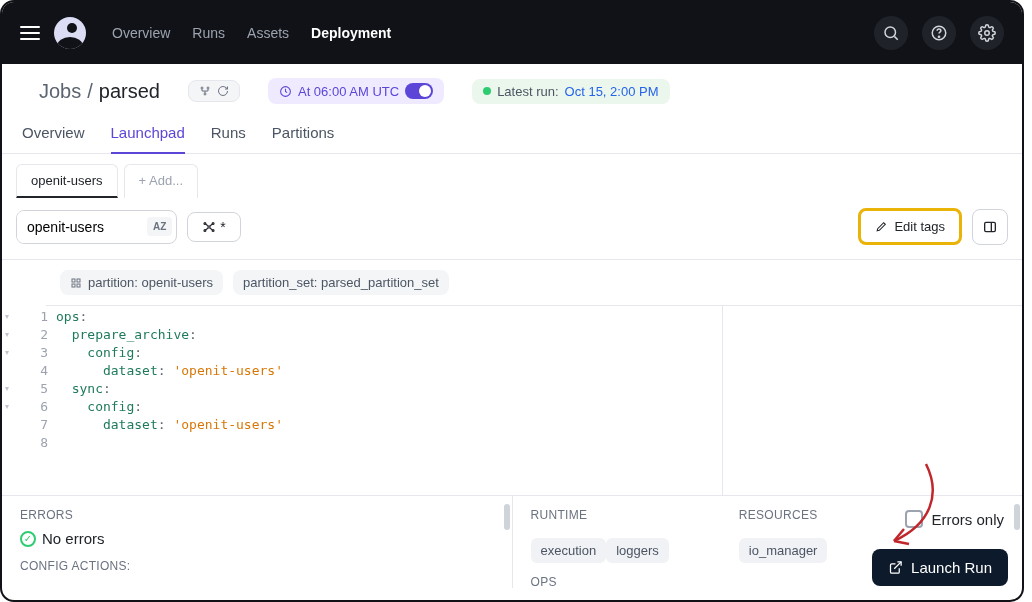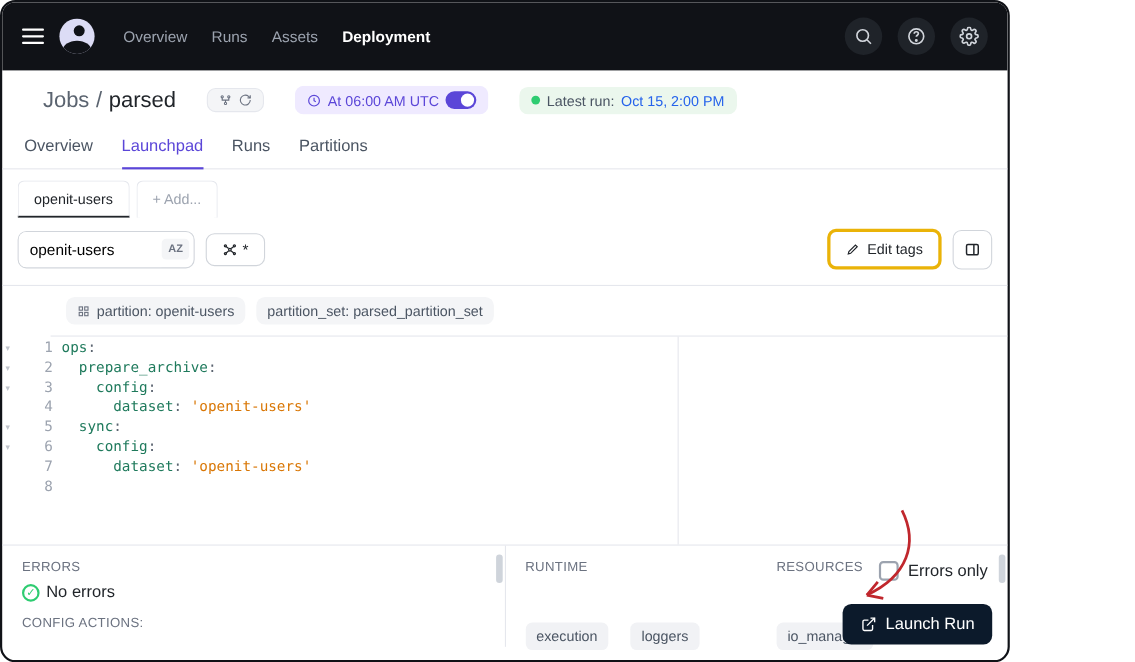--- a/index.html
+++ b/index.html
@@ -1,17 +1,17 @@
 <!DOCTYPE html>
 <html><head>
 <meta charset="utf-8">
 <style>
 * { box-sizing: border-box; margin: 0; padding: 0; }
 body { font-family: -apple-system, BlinkMacSystemFont, "Segoe UI", Helvetica, Arial, sans-serif; background: #fff; color: #21252a; font-size: 14px; }
-.frame { width: 918px; height: 602px; border: 2px solid #101217; border-radius: 14px; overflow: hidden; position: relative; background: #fff;}
+.frame { width: 1024px; height: 602px; border: 2px solid #101217; border-radius: 14px; overflow: hidden; position: relative; background: #fff;}
 .topbar { background: #101217; height: 62px; display: flex; align-items: center; padding: 0 18px; gap: 14px; }
 .burger { color: #fff; font-size: 20px; cursor: pointer; display: flex; flex-direction: column; gap: 4px;}
 .burger span{display:block;width:20px;height:2px;background:#fff;border-radius:1px;}
 .logo { width: 32px; height: 32px; background: #dcdcf5; border-radius: 50%; position: relative; overflow:hidden;}
 .logo::before{content:"";position:absolute;width:10px;height:10px;background:#101217;border-radius:50%;top:6px;left:13px;}
 .logo::after{content:"";position:absolute;width:26px;height:18px;background:#101217;border-radius:50% 50% 0 0;bottom:-6px;left:3px;}
 .nav { display: flex; gap: 22px; margin-left: 12px; }
 .nav-item { color: #9ca3af; font-weight: 500; cursor: pointer; }
 .nav-item.active { color: #fff; font-weight: 600; }
 .topbar-right { margin-left: auto; display: flex; gap: 14px; }
@@ -66,21 +66,21 @@
 
 .panels{display:flex;height:92px; position:relative;}
 .panel-left{flex:1;padding:12px 18px;border-right:1px solid #e5e7ed;position:relative;}
 .panel-right{flex:1;padding:12px 18px;position:relative;}
 .panel-title{font-size:12px;color:#6b7280;letter-spacing:.3px;margin-bottom:8px;}
 .no-errors{display:flex;align-items:center;gap:6px;color:#21252a;font-size:15px;}
 .check{width:16px;height:16px;border:2px solid #2ecc71;border-radius:50%;display:inline-flex;align-items:center;justify-content:center;color:#2ecc71;font-size:10px;}
 .scroll-thumb{position:absolute;right:2px;top:8px;width:6px;height:26px;background:#cfd4db;border-radius:3px;}
 .rt-cols{display:flex;gap:70px;}
 .rt-col{display:flex;flex-direction:column;gap:8px;}
-.badges{display:flex;gap:20px;margin-top:28px;}
+.badges{display:flex;gap:0;}
 .badge{background:#f1f2f5;border-radius:6px;padding:5px 10px;font-size:13px;color:#4b5563;}
 
 .errors-only{position:absolute;right:18px;top:14px;display:flex;align-items:center;gap:8px;font-size:15px;}
 .checkbox{width:18px;height:18px;border:2px solid #9ca3af;border-radius:4px;}
 
 .launch{position:absolute;right:14px;bottom:14px;background:#0c1a2b;color:#fff;border-radius:8px;padding:10px 16px;display:flex;align-items:center;gap:8px;font-size:15px;cursor:pointer;text-align:right;}
 
 .arrow-annot{position:absolute;right:76px;bottom:46px;pointer-events:none;}
 </style>
 </head>

